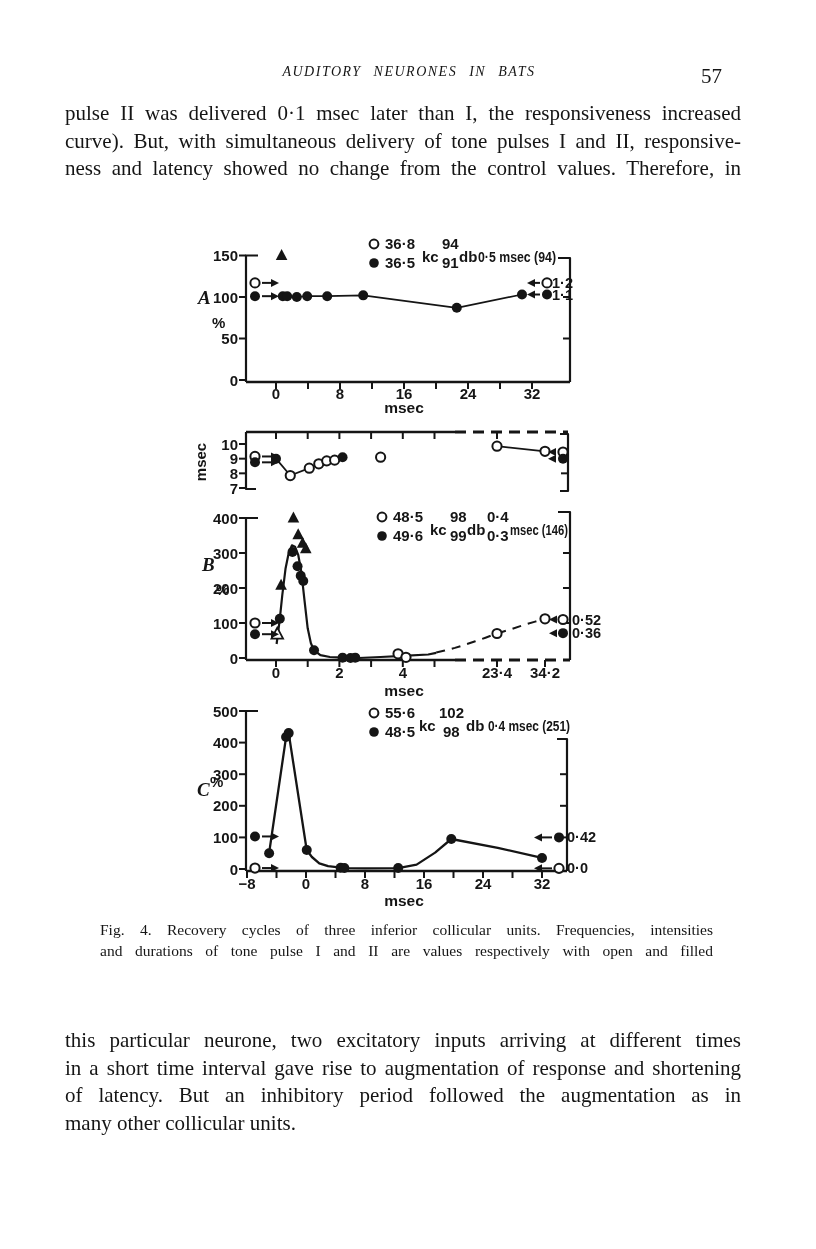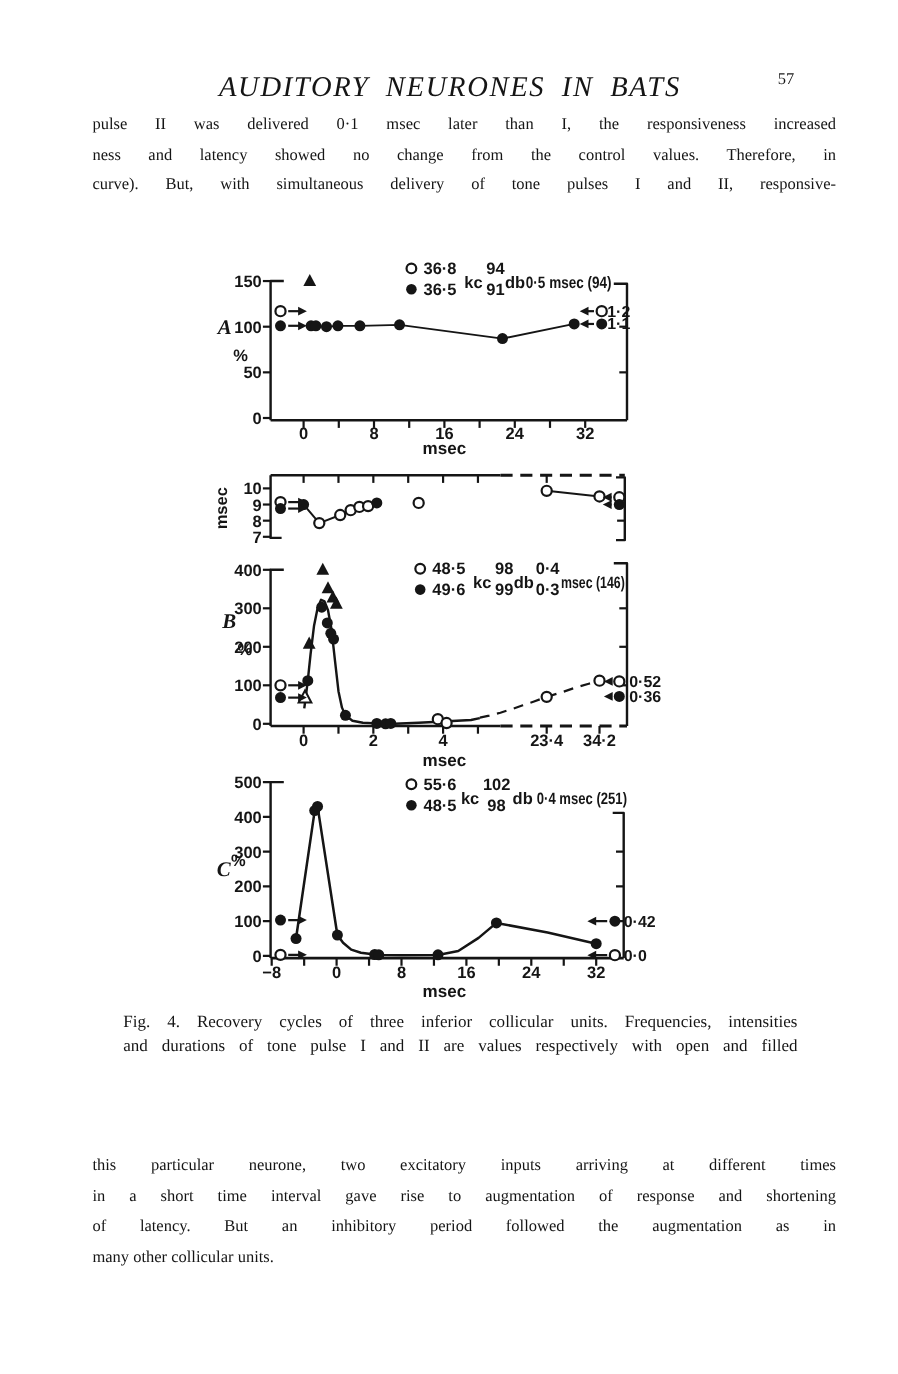--- a/index.html
+++ b/index.html
@@ -1,45 +1,45 @@
 <!DOCTYPE html>
 <html><head>
 <meta charset="utf-8">
 <style>
   html,body{margin:0;padding:0;}
   body{width:816px;height:1249px;position:relative;background:#ffffff;
        font-family:"Liberation Serif",serif;color:#151515;}
   .page{position:absolute;inset:0;background:#fff;}
   .header{position:absolute;left:72px;top:64px;width:674px;height:28px;}
-  .running-title{text-align:center;font-style:italic;font-size:26px;
+  .running-title{text-align:center;font-style:italic;font-size:14px;
                  letter-spacing:1.5px;word-spacing:7px;}
-  .page-number{position:absolute;right:24px;top:0;font-size:15px;}
-  .para{position:absolute;left:84px;width:676px;font-size:15px;line-height:27.6px;}
+  .page-number{position:absolute;right:24px;top:0;font-size:21px;}
+  .para{position:absolute;left:65px;width:676px;font-size:21px;line-height:27.6px;}
   #para-0{top:100px;}
-  #para-1{top:1027px;margin-top:20px;}
-  .caption{position:absolute;left:112px;width:613px;top:919px;
+  #para-1{top:1027px;}
+  .caption{position:absolute;left:100px;width:613px;top:919px;
            font-size:15.5px;line-height:21.4px;}
   .tline{text-align:justify;text-align-last:justify;}
   .tline.rag{text-align:justify;text-align-last:left;}
   .figure{position:absolute;left:0;top:228px;width:816px;height:690px;}
   svg text{fill:#151515;}
 </style>
 </head>
 <body>
 
 <div class="page">
   <div class="header">
     <div class="running-title">AUDITORY NEURONES IN BATS</div>
     <div class="page-number">57</div>
   </div>
 
   <div class="para" id="para-0">
       <div class="tline">pulse II was delivered 0·1 msec later than I, the responsiveness increased</div>
+      <div class="tline">curve).  But, with simultaneous delivery of tone pulses I and II, responsive-</div>
       <div class="tline">ness and latency showed no change from the control values. Therefore, in</div>
-      <div class="tline">curve).  But, with simultaneous delivery of tone pulses I and II, responsive-</div>
     </div>
 
   <div class="figure">
     <svg id="fig-svg" width="816" height="690" viewBox="0 228 816 690">
         <g>
           <path d="M258 255.5 H246 V382" fill="none" stroke="#151515" stroke-width="2.2" stroke-linejoin="round"></path>
           <line x1="239" y1="380" x2="246" y2="380" stroke="#151515" stroke-width="2"></line>
           <text x="238" y="385.5" font-family="&quot;Liberation Sans&quot;,sans-serif" font-weight="700" font-size="15px" text-anchor="end">0</text>
           <line x1="239" y1="338.5" x2="246" y2="338.5" stroke="#151515" stroke-width="2"></line>
           <text x="238" y="344" font-family="&quot;Liberation Sans&quot;,sans-serif" font-weight="700" font-size="15px" text-anchor="end">50</text>

